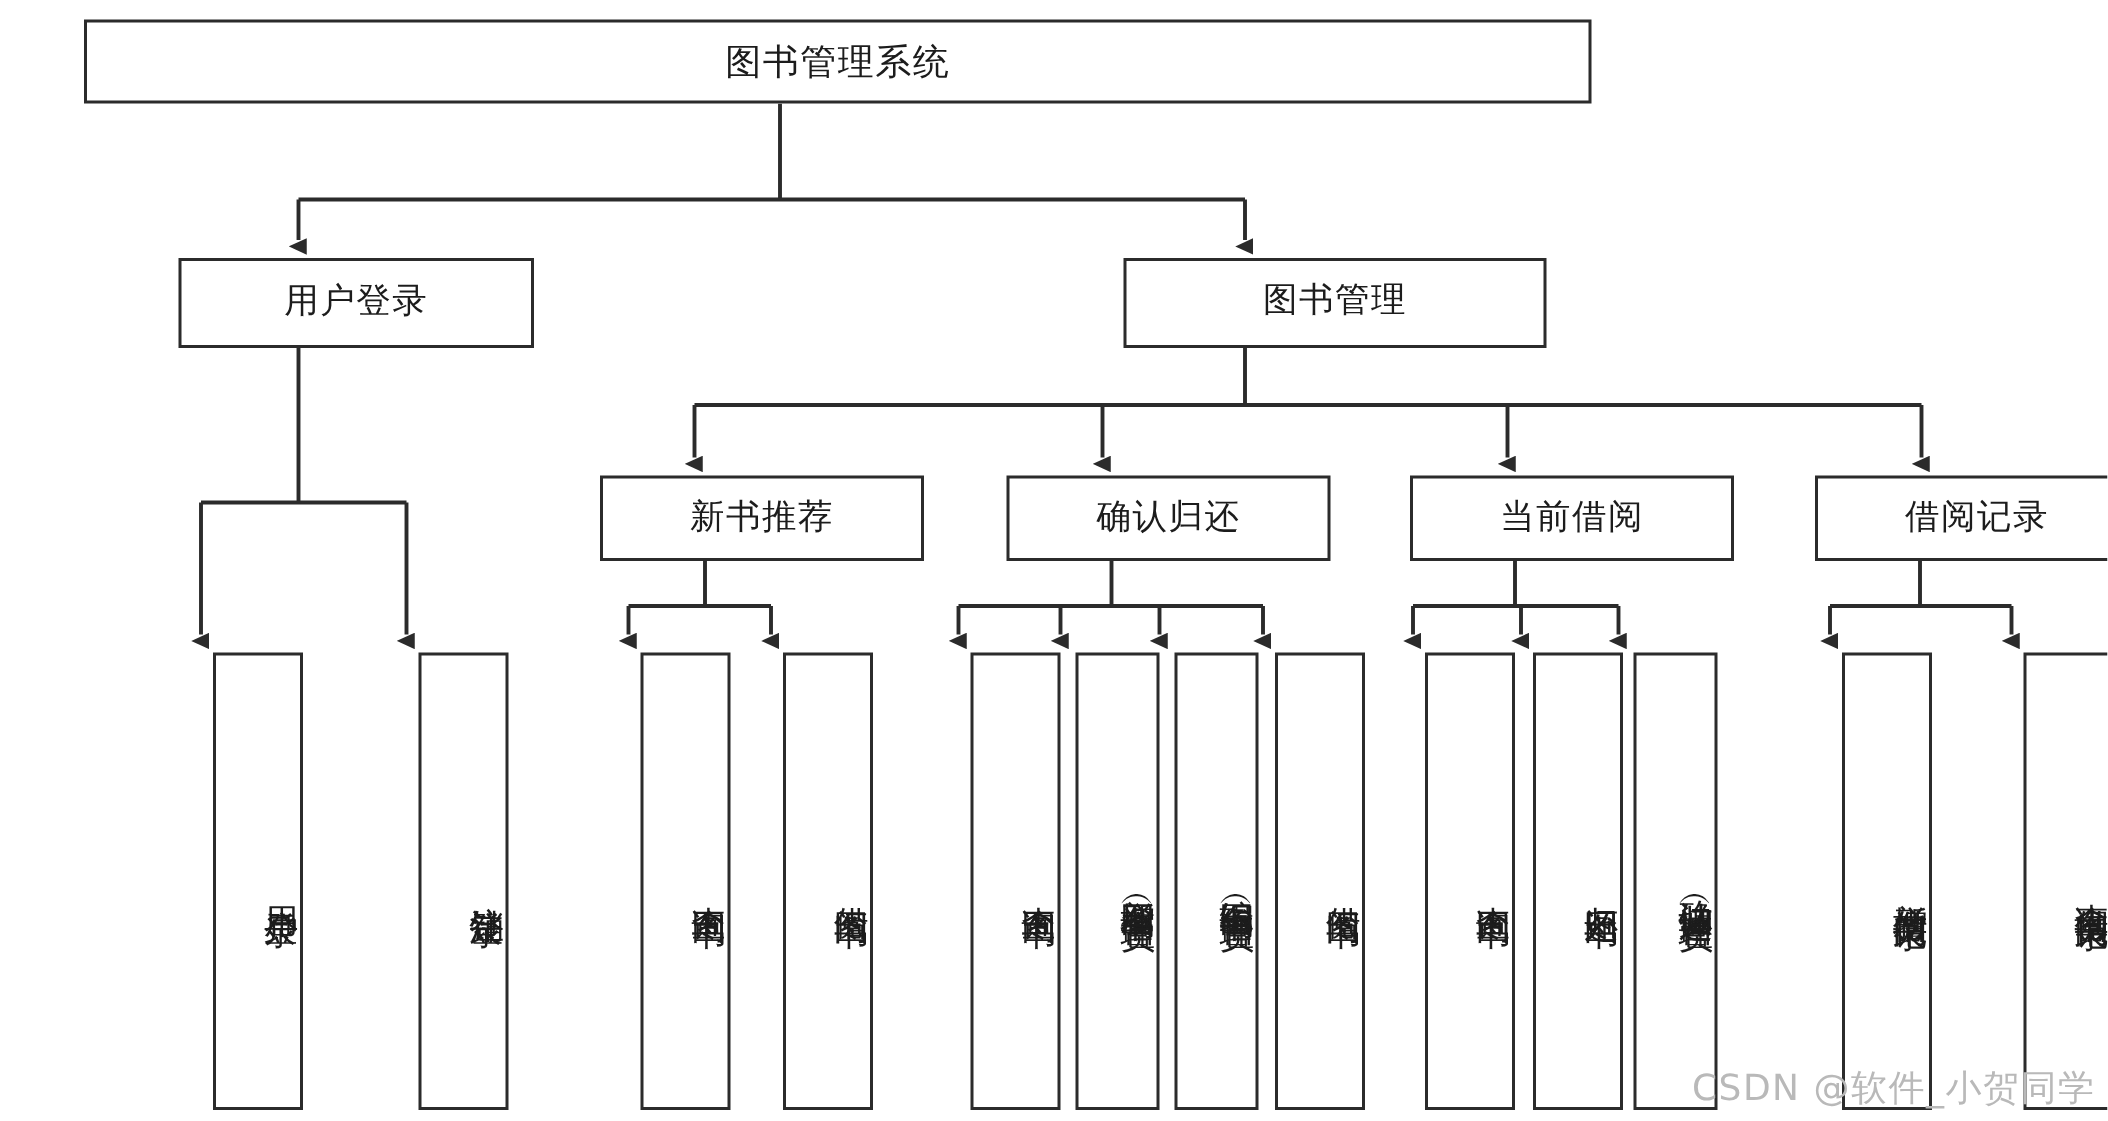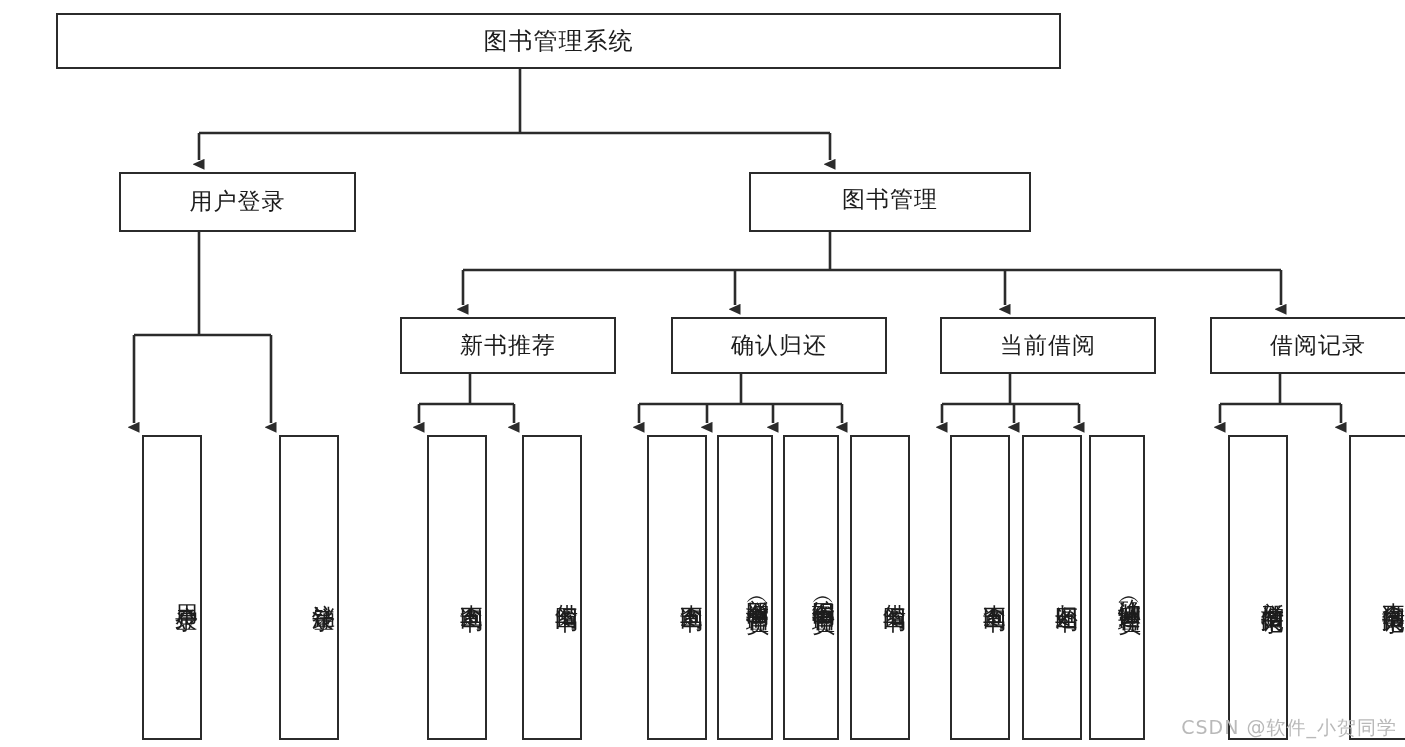--- a/index.html
+++ b/index.html
@@ -58,21 +58,21 @@
     display: block;
     text-align: center;
   }
   .node.root {
     font-size: 24px;
   }
   .watermark {
     position: absolute;
     right: 8px;
     bottom: 6px;
-    font-size: 19px;
+    font-size: 24px;
     color: #b9b9b9;
     letter-spacing: 1px;
     white-space: nowrap;
     user-select: none;
   }
 </style>
 </head>
 <body>
 
 <div id="canvas">

